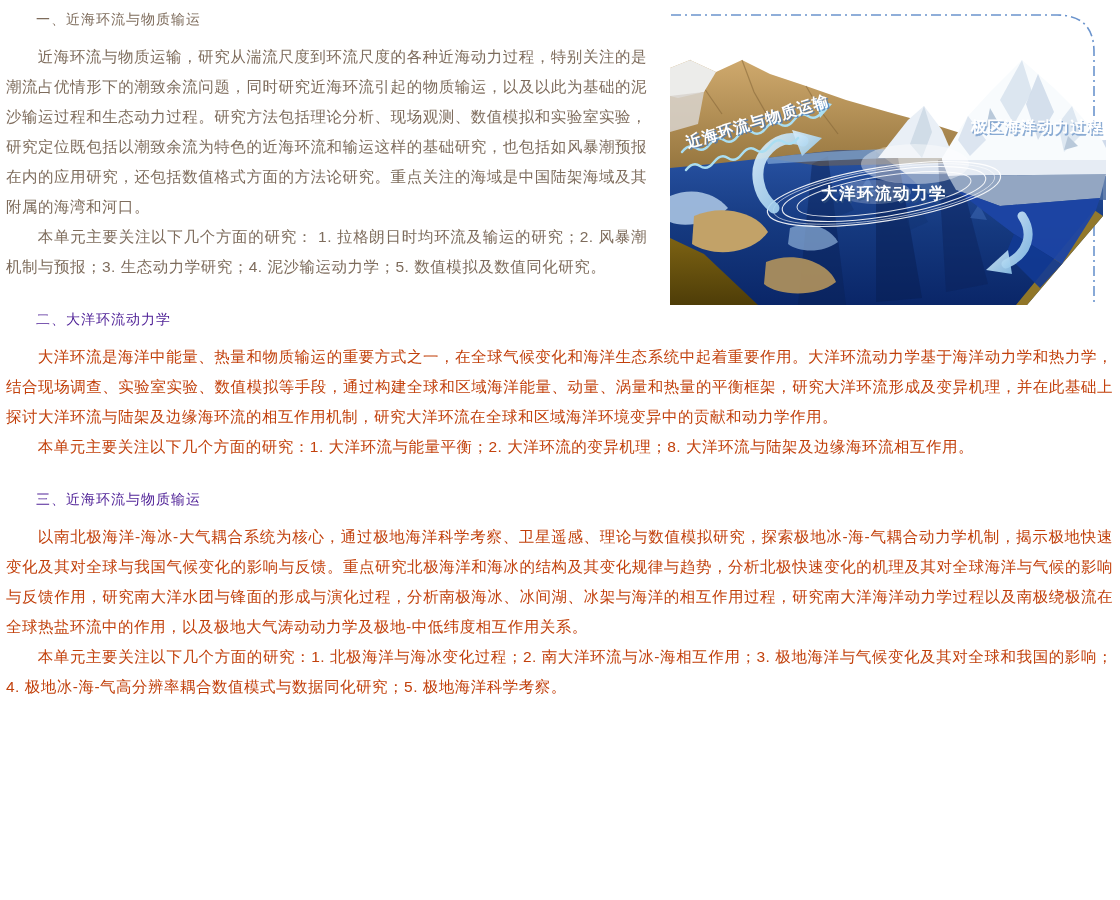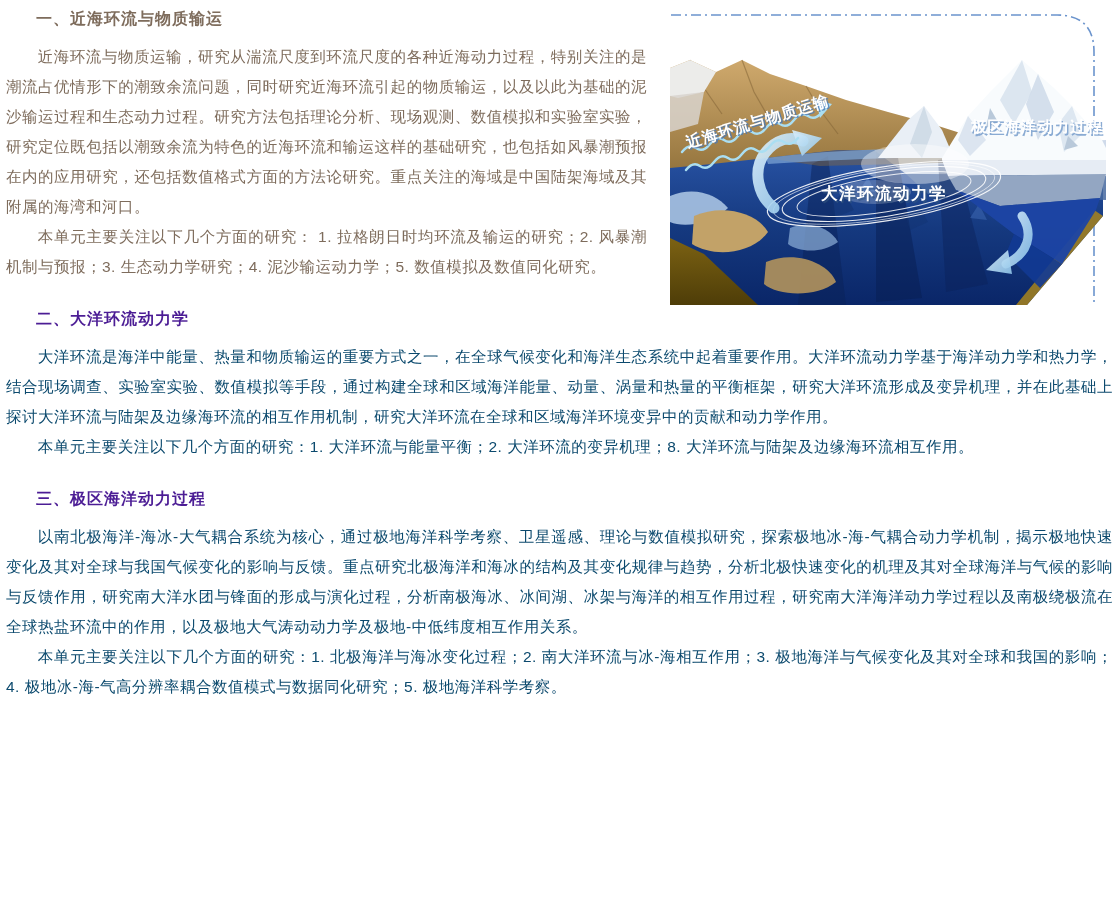--- a/index.html
+++ b/index.html
@@ -21,42 +21,42 @@
   .illu {
     float: right;
     width: 446px;
     height: 298px;
     margin: 2px 0 10px 20px;
     position: relative;
   }
   .illu svg { display: block; }
 
   h2.sec-heading {
-    font-size: 16px;
-    font-weight: bold;
+    font-size: 14px;
+    font-weight: normal;
     line-height: 22px;
     margin: 0 0 0 30px;
     letter-spacing: 1px;
   }
   p.body-para {
     margin: 0;
     font-size: 15.5px;
     line-height: 30px;
     letter-spacing: 0.5px;
     text-align: justify;
     text-indent: 2.05em;
   }
   .sec-heading + .body-para { margin-top: 12px; }
   .body-para + .body-para { }
   section + section .sec-heading { margin-top: 26px; }
 
   
   .sec-1 .sec-heading, .sec-1 .body-para { color: #7E6C5C; }
   .sec-2 .sec-heading, .sec-3 .sec-heading { color: #4c1d95; }
-  .sec-2 .body-para, .sec-3 .body-para { color: #0c4a6e; }
+  .sec-2 .body-para, .sec-3 .body-para { color: #c2410c; }
 
   .svg-label {
     font-family: "Liberation Sans", "DejaVu Sans", sans-serif;
     font-weight: bold;
   }
 </style>
 </head>
 <body>
 
 <div class="page">
@@ -189,18 +189,18 @@
     <p class="body-para">本单元主要关注以下几个方面的研究： 1. 拉格朗日时均环流及输运的研究；2. 风暴潮机制与预报；3. 生态动力学研究；4. 泥沙输运动力学；5. 数值模拟及数值同化研究。</p>
   </section>
 
   <section class="sec-2">
     <h2 class="sec-heading">二、大洋环流动力学</h2>
     <p class="body-para">大洋环流是海洋中能量、热量和物质输运的重要方式之一，在全球气候变化和海洋生态系统中起着重要作用。大洋环流动力学基于海洋动力学和热力学，结合现场调查、实验室实验、数值模拟等手段，通过构建全球和区域海洋能量、动量、涡量和热量的平衡框架，研究大洋环流形成及变异机理，并在此基础上探讨大洋环流与陆架及边缘海环流的相互作用机制，研究大洋环流在全球和区域海洋环境变异中的贡献和动力学作用。</p>
     <p class="body-para">本单元主要关注以下几个方面的研究：1. 大洋环流与能量平衡；2. 大洋环流的变异机理；8. 大洋环流与陆架及边缘海环流相互作用。</p>
   </section>
 
   <section class="sec-3">
-    <h2 class="sec-heading">三、极区海洋动力过程</h2>
+    <h2 class="sec-heading">三、近海环流与物质输运</h2>
     <p class="body-para">以南北极海洋-海冰-大气耦合系统为核心，通过极地海洋科学考察、卫星遥感、理论与数值模拟研究，探索极地冰-海-气耦合动力学机制，揭示极地快速变化及其对全球与我国气候变化的影响与反馈。重点研究北极海洋和海冰的结构及其变化规律与趋势，分析北极快速变化的机理及其对全球海洋与气候的影响与反馈作用，研究南大洋水团与锋面的形成与演化过程，分析南极海冰、冰间湖、冰架与海洋的相互作用过程，研究南大洋海洋动力学过程以及南极绕极流在全球热盐环流中的作用，以及极地大气涛动动力学及极地-中低纬度相互作用关系。</p>
     <p class="body-para">本单元主要关注以下几个方面的研究：1. 北极海洋与海冰变化过程；2. 南大洋环流与冰-海相互作用；3. 极地海洋与气候变化及其对全球和我国的影响；4. 极地冰-海-气高分辨率耦合数值模式与数据同化研究；5. 极地海洋科学考察。</p>
   </section>
 
 </div>
 
 </body></html>

